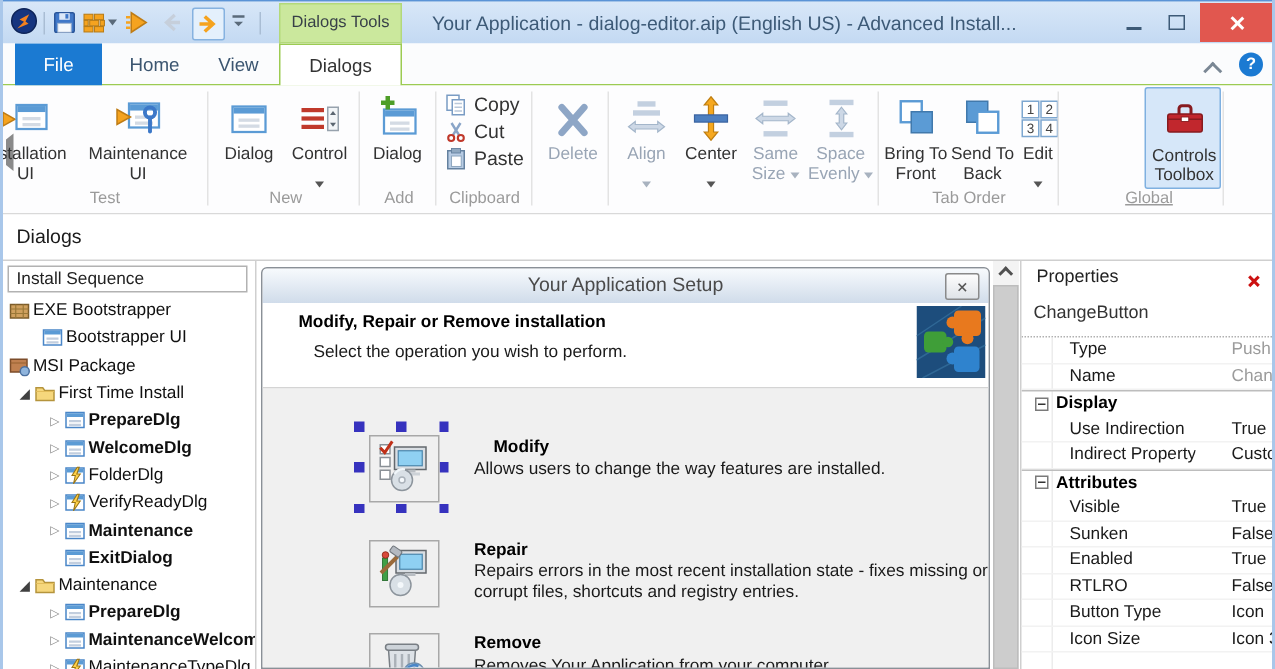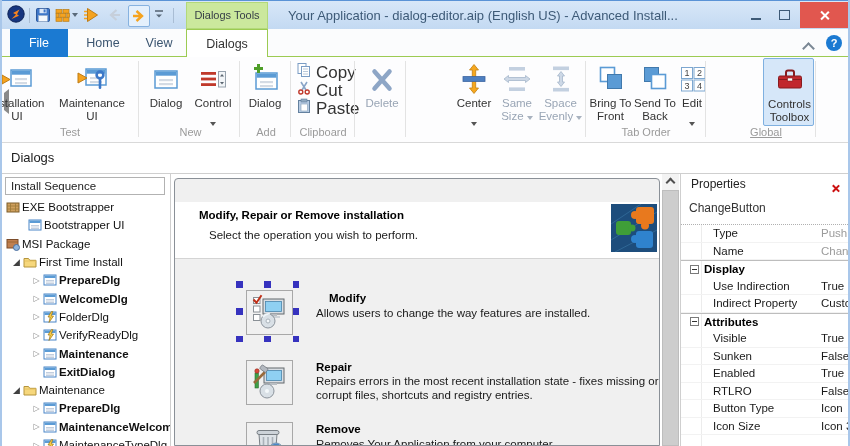--- a/index.html
+++ b/index.html
@@ -38,21 +38,21 @@
           border-bottom:1px solid #d9d9d9;box-sizing:border-box;overflow:hidden;}
   .rsep{position:absolute;top:4px;height:76px;width:1px;background:#e3e3e3;}
   .rbtn{position:absolute;top:2px;text-align:center;cursor:default;}
   .ric{height:36px;display:flex;align-items:flex-end;justify-content:center;}
   .rlbl{margin-top:2px;font-size:11.5px;line-height:13px;color:#333;white-space:pre-line;}
   .dis .rlbl{color:#99a5b5;}
   .rcaret{margin-top:2px;}
   .caret{display:inline-block;width:0;height:0;border-left:3.5px solid transparent;border-right:3.5px solid transparent;border-top:4px solid #555;}
   .dis .caret{border-top-color:#a8b2bf;}
   .glabel{position:absolute;top:69px;font-size:11px;color:#9a9a9a;text-align:center;}
-  .sbtn{position:absolute;display:flex;align-items:flex-end;gap:4px;font-size:17px;color:#333;}
+  .sbtn{position:absolute;display:flex;align-items:flex-start;gap:4px;font-size:13px;color:#333;}
   .sel{background:#d6e7f9;border:1px solid #7fb0e0;border-radius:2px;box-sizing:border-box;}
   .collarrow{width:0;height:0;border-top:4px solid transparent;border-bottom:4px solid transparent;border-right:5px solid #8a8a8a;}
   
   .crumb{position:absolute;left:0;top:143px;width:846px;height:31px;background:#fff;border-bottom:1px solid #cfcfcf;
          box-sizing:border-box;font-size:13px;color:#1a1a1a;line-height:30px;padding-left:9px;}
   
   .content{position:absolute;left:0;top:174px;width:846px;height:272px;background:#fff;overflow:hidden;}
   
   .tree{position:absolute;left:0;top:0;width:169px;height:272px;border-right:1px solid #cfcfcf;box-sizing:border-box;overflow:hidden;}
   .thead{position:absolute;left:3px;top:3px;width:160px;height:18px;border:1px solid #b2b2b2;box-sizing:border-box;
@@ -298,20 +298,31 @@
     <div class="rbtn dis" style="left:356px;width:48px;">
       <div class="ric">
           <svg width="32" height="32">
             <path d="M8.5 8.5 L23.5 25.5 M23.5 8.5 L8.5 25.5" stroke="#8ea6c6" stroke-width="4.5" stroke-linecap="round"></path>
           </svg>
         </div>
       <div class="rlbl">Delete</div>
     </div>
     <div class="rsep" style="left:403px;"></div>
 
+    <div class="rbtn dis" style="left:408px;width:42px;">
+      <div class="ric">
+          <svg width="32" height="32">
+            <rect x="10" y="4.5" width="12" height="3.6" fill="#c3d0e0"></rect>
+            <rect x="7" y="10.5" width="18" height="3.6" fill="#c3d0e0"></rect>
+            <path d="M4 21.5 l4.5 -3.5 v2 h15 v-2 l4.5 3.5 -4.5 3.5 v-2 h-15 v2 z" fill="#cdd8e6" stroke="#a4b6ca" stroke-width="0.8"></path>
+          </svg>
+        </div>
+      <div class="rlbl">Align</div>
+      <div class="rcaret"><span class="caret"></span></div>
+    </div>
     <div class="rbtn" style="left:451px;width:42px;">
       <div class="ric">
           <svg width="32" height="32">
             <path d="M16 1.5 l4.5 5.5 h-2.8 v18 h2.8 L16 30.5 l-4.5 -5.5 h2.8 v-18 h-2.8 z" fill="#f6a81f" stroke="#c07f12" stroke-width="0.8"></path>
             <rect x="5" y="13.6" width="22" height="4.8" fill="#4d7fc0" stroke="#3a63a0" stroke-width="0.8"></rect>
           </svg>
         </div>
       <div class="rlbl">Center</div>
       <div class="rcaret"><span class="caret"></span></div>
     </div>
@@ -558,20 +569,25 @@
                 <rect x="1.5" y="2.5" width="11" height="2.5" fill="#5b9bd5"></rect>
                 <path d="M8.5 1.5 L5 7 h2.2 L6 12.5 L10.5 6 H8.2 L9.8 1.5 Z" fill="#ffd24a" stroke="#9a7414" stroke-width="0.7"></path>
               </svg>
             </span>
             <span>MaintenanceTypeDlg</span>
           </div>
       </div>
     </div>
 
     <div class="pvdlg">
+      <div class="dtitle"><span>Your Application Setup</span>
+        <div class="dclose">
+            <span class="cssx"></span>
+          </div>
+      </div>
       <div class="dhead">
         <div class="dh-t">Modify, Repair or Remove installation</div>
         <div class="dh-s">Select the operation you wish to perform.</div>
         <div class="dlogo"><svg width="46" height="48">
               <rect width="46" height="48" fill="#1d4d7c"></rect>
               <path d="M0 36 L46 8 M4 48 L46 26 M0 20 L30 0" stroke="#2f6795" stroke-width="1"></path>
               <rect x="25" y="3" width="18" height="17" rx="3" fill="#e8791e"></rect>
               <circle cx="24" cy="11" r="4" fill="#e8791e"></circle>
               <circle cx="34" cy="21.5" r="4" fill="#e8791e"></circle>
               <rect x="5" y="17" width="15" height="14" rx="3" fill="#3f9e38"></rect>

